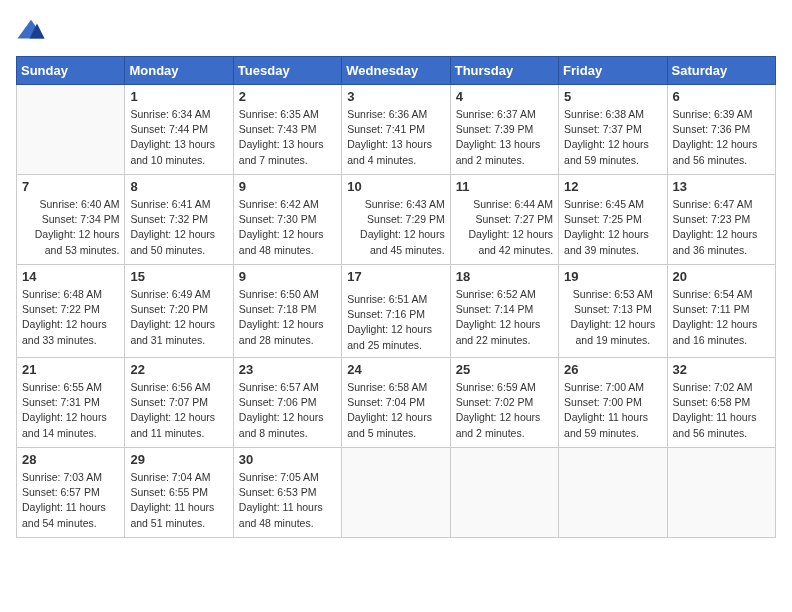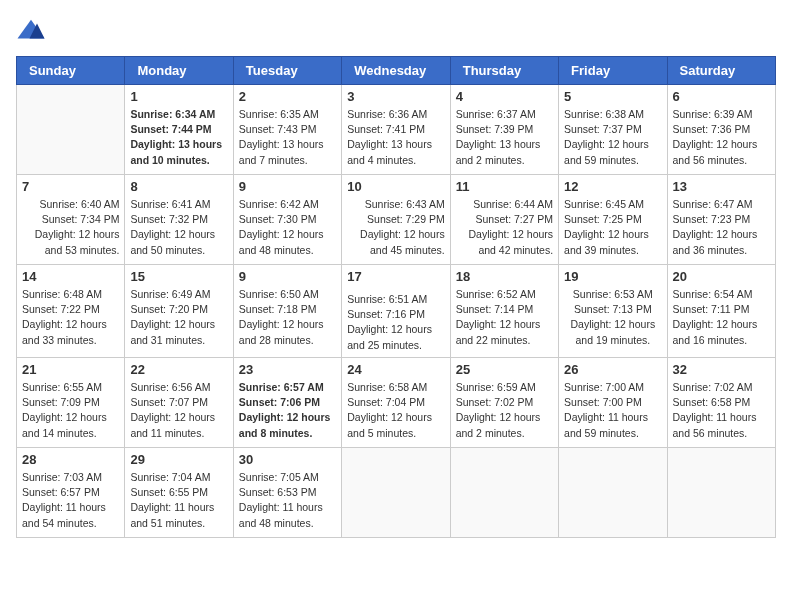--- a/index.html
+++ b/index.html
@@ -31,21 +31,21 @@
     .month-title { font-size: 36px; font-weight: bold; color: #333; }
     .subtitle { font-size: 16px; color: #555; margin-top: 2px; }
     .calendar {
       width: 100%;
       border-collapse: collapse;
       font-size: 11px;
     }
     .calendar th {
       background-color: #3a6cc8;
       color: #fff;
-      padding: 6px 12px;
+      padding: 6px 4px;
       text-align: left;
       font-size: 13px;
       font-weight: bold;
       border: 1px solid #2a50a0;
     }
     .calendar td {
       border: 1px solid #ccc;
       vertical-align: top;
       padding: 4px 5px;
       width: 108px;
@@ -99,21 +99,21 @@
         <th>Thursday</th>
         <th>Friday</th>
         <th>Saturday</th>
       </tr>
   </thead>
   <tbody id="calendar-body">
   <tr>
         <td class="empty"></td>
         <td>
           <span class="day-number">1</span>
-          <div class="day-info" style="white-space: pre-line; font-weight: bold;">Sunrise: 6:34 AM
+          <div class="day-info" style="white-space: pre-line;">Sunrise: 6:34 AM
 Sunset: 7:44 PM
 Daylight: 13 hours
 and 10 minutes.</div>
         </td>
         <td>
           <span class="day-number">2</span>
           <div class="day-info" style="white-space: pre-line;">Sunrise: 6:35 AM
 Sunset: 7:43 PM
 Daylight: 13 hours
 and 7 minutes.</div>
@@ -246,34 +246,34 @@
           <div class="day-info" style="white-space: pre-line;">Sunrise: 6:54 AM
 Sunset: 7:11 PM
 Daylight: 12 hours
 and 16 minutes.</div>
         </td>
       </tr>
       <tr>
         <td>
           <span class="day-number">21</span>
           <div class="day-info" style="white-space: pre-line;">Sunrise: 6:55 AM
-Sunset: 7:09 PM
+Sunset: 7:31 PM
 Daylight: 12 hours
 and 14 minutes.</div>
         </td>
         <td>
           <span class="day-number">22</span>
           <div class="day-info" style="white-space: pre-line;">Sunrise: 6:56 AM
 Sunset: 7:07 PM
 Daylight: 12 hours
 and 11 minutes.</div>
         </td>
         <td>
           <span class="day-number">23</span>
-          <div class="day-info" style="white-space: pre-line; font-weight: bold;">Sunrise: 6:57 AM
+          <div class="day-info" style="white-space: pre-line;">Sunrise: 6:57 AM
 Sunset: 7:06 PM
 Daylight: 12 hours
 and 8 minutes.</div>
         </td>
         <td>
           <span class="day-number">24</span>
           <div class="day-info" style="white-space: pre-line;">Sunrise: 6:58 AM
 Sunset: 7:04 PM
 Daylight: 12 hours
 and 5 minutes.</div>

